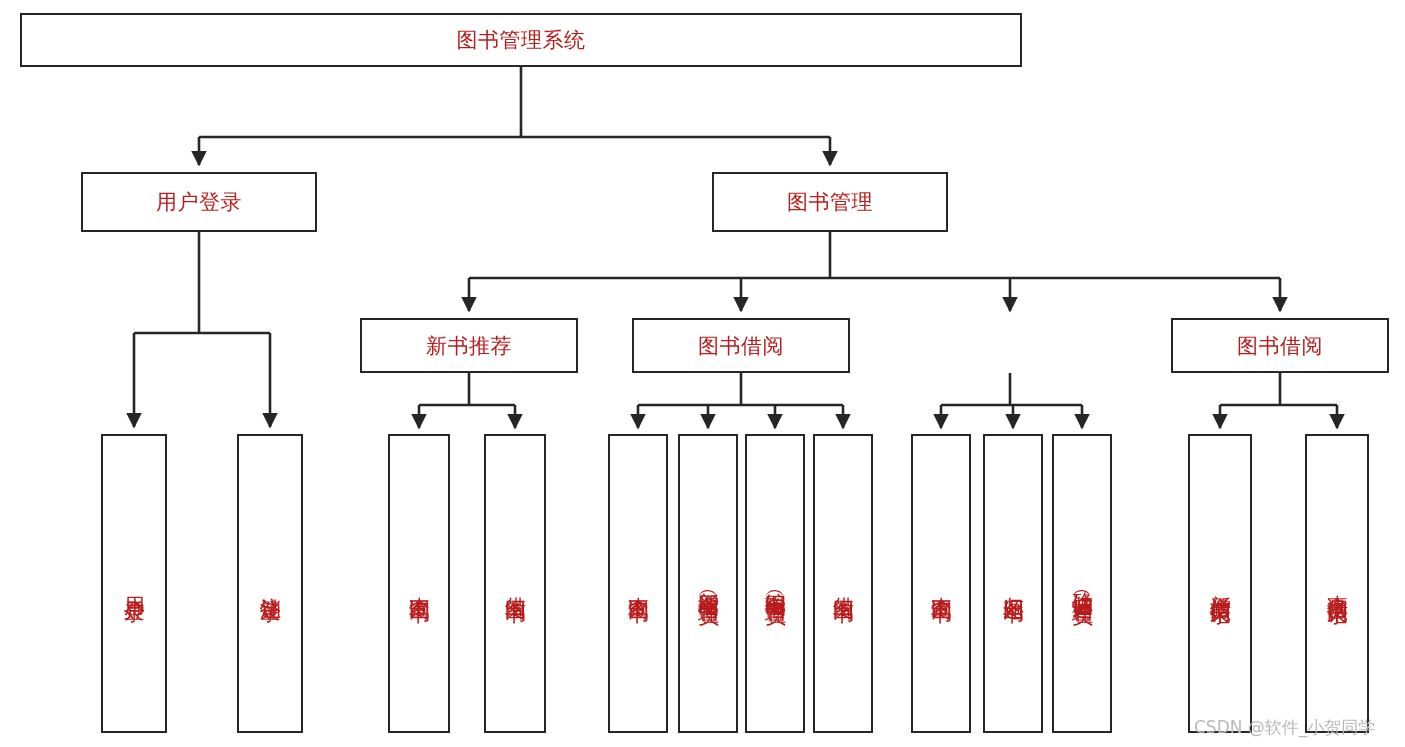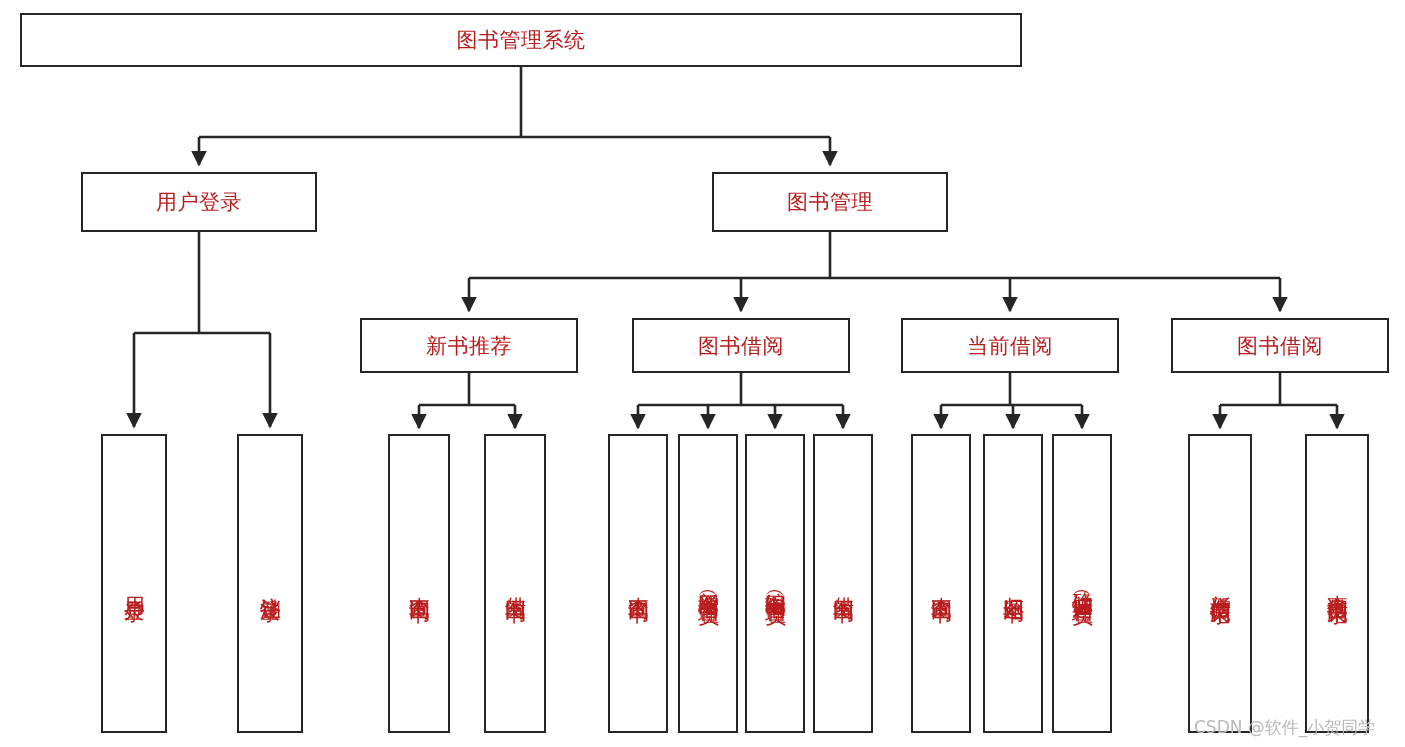--- a/index.html
+++ b/index.html
@@ -129,23 +129,20 @@
   <div class="node horizontal" id="node-l2-1" style="left: 712px; top: 172px; width: 236px; height: 60px;">
     <span>图书管理</span>
   </div>
 
   <div class="node horizontal" id="node-l3-0" style="left: 360px; top: 318px; width: 218px; height: 55px;">
     <span>新书推荐</span>
   </div>
   <div class="node horizontal" id="node-l3-1" style="left: 632px; top: 318px; width: 218px; height: 55px; align-items: center;">
     <span>图书借阅</span>
   </div>
-  <div class="node horizontal" id="node-l3-2" style="left: 901px; top: 318px; width: 218px; height: 55px;">
-    <span>当前借阅</span>
-  </div>
   <div class="node horizontal" id="node-l3-3" style="left: 1171px; top: 318px; width: 218px; height: 55px;">
     <span>图书借阅</span>
   </div>
 
   <div class="node vertical" id="node-leaf-0" style="left: 101px; top: 434px; width: 66px; height: 299px;">
     <span class="vlabel">用户登录</span>
   </div>
   <div class="node vertical" id="node-leaf-1" style="left: 237px; top: 434px; width: 66px; height: 299px;">
     <span class="vlabel">注销登录</span>
   </div>

